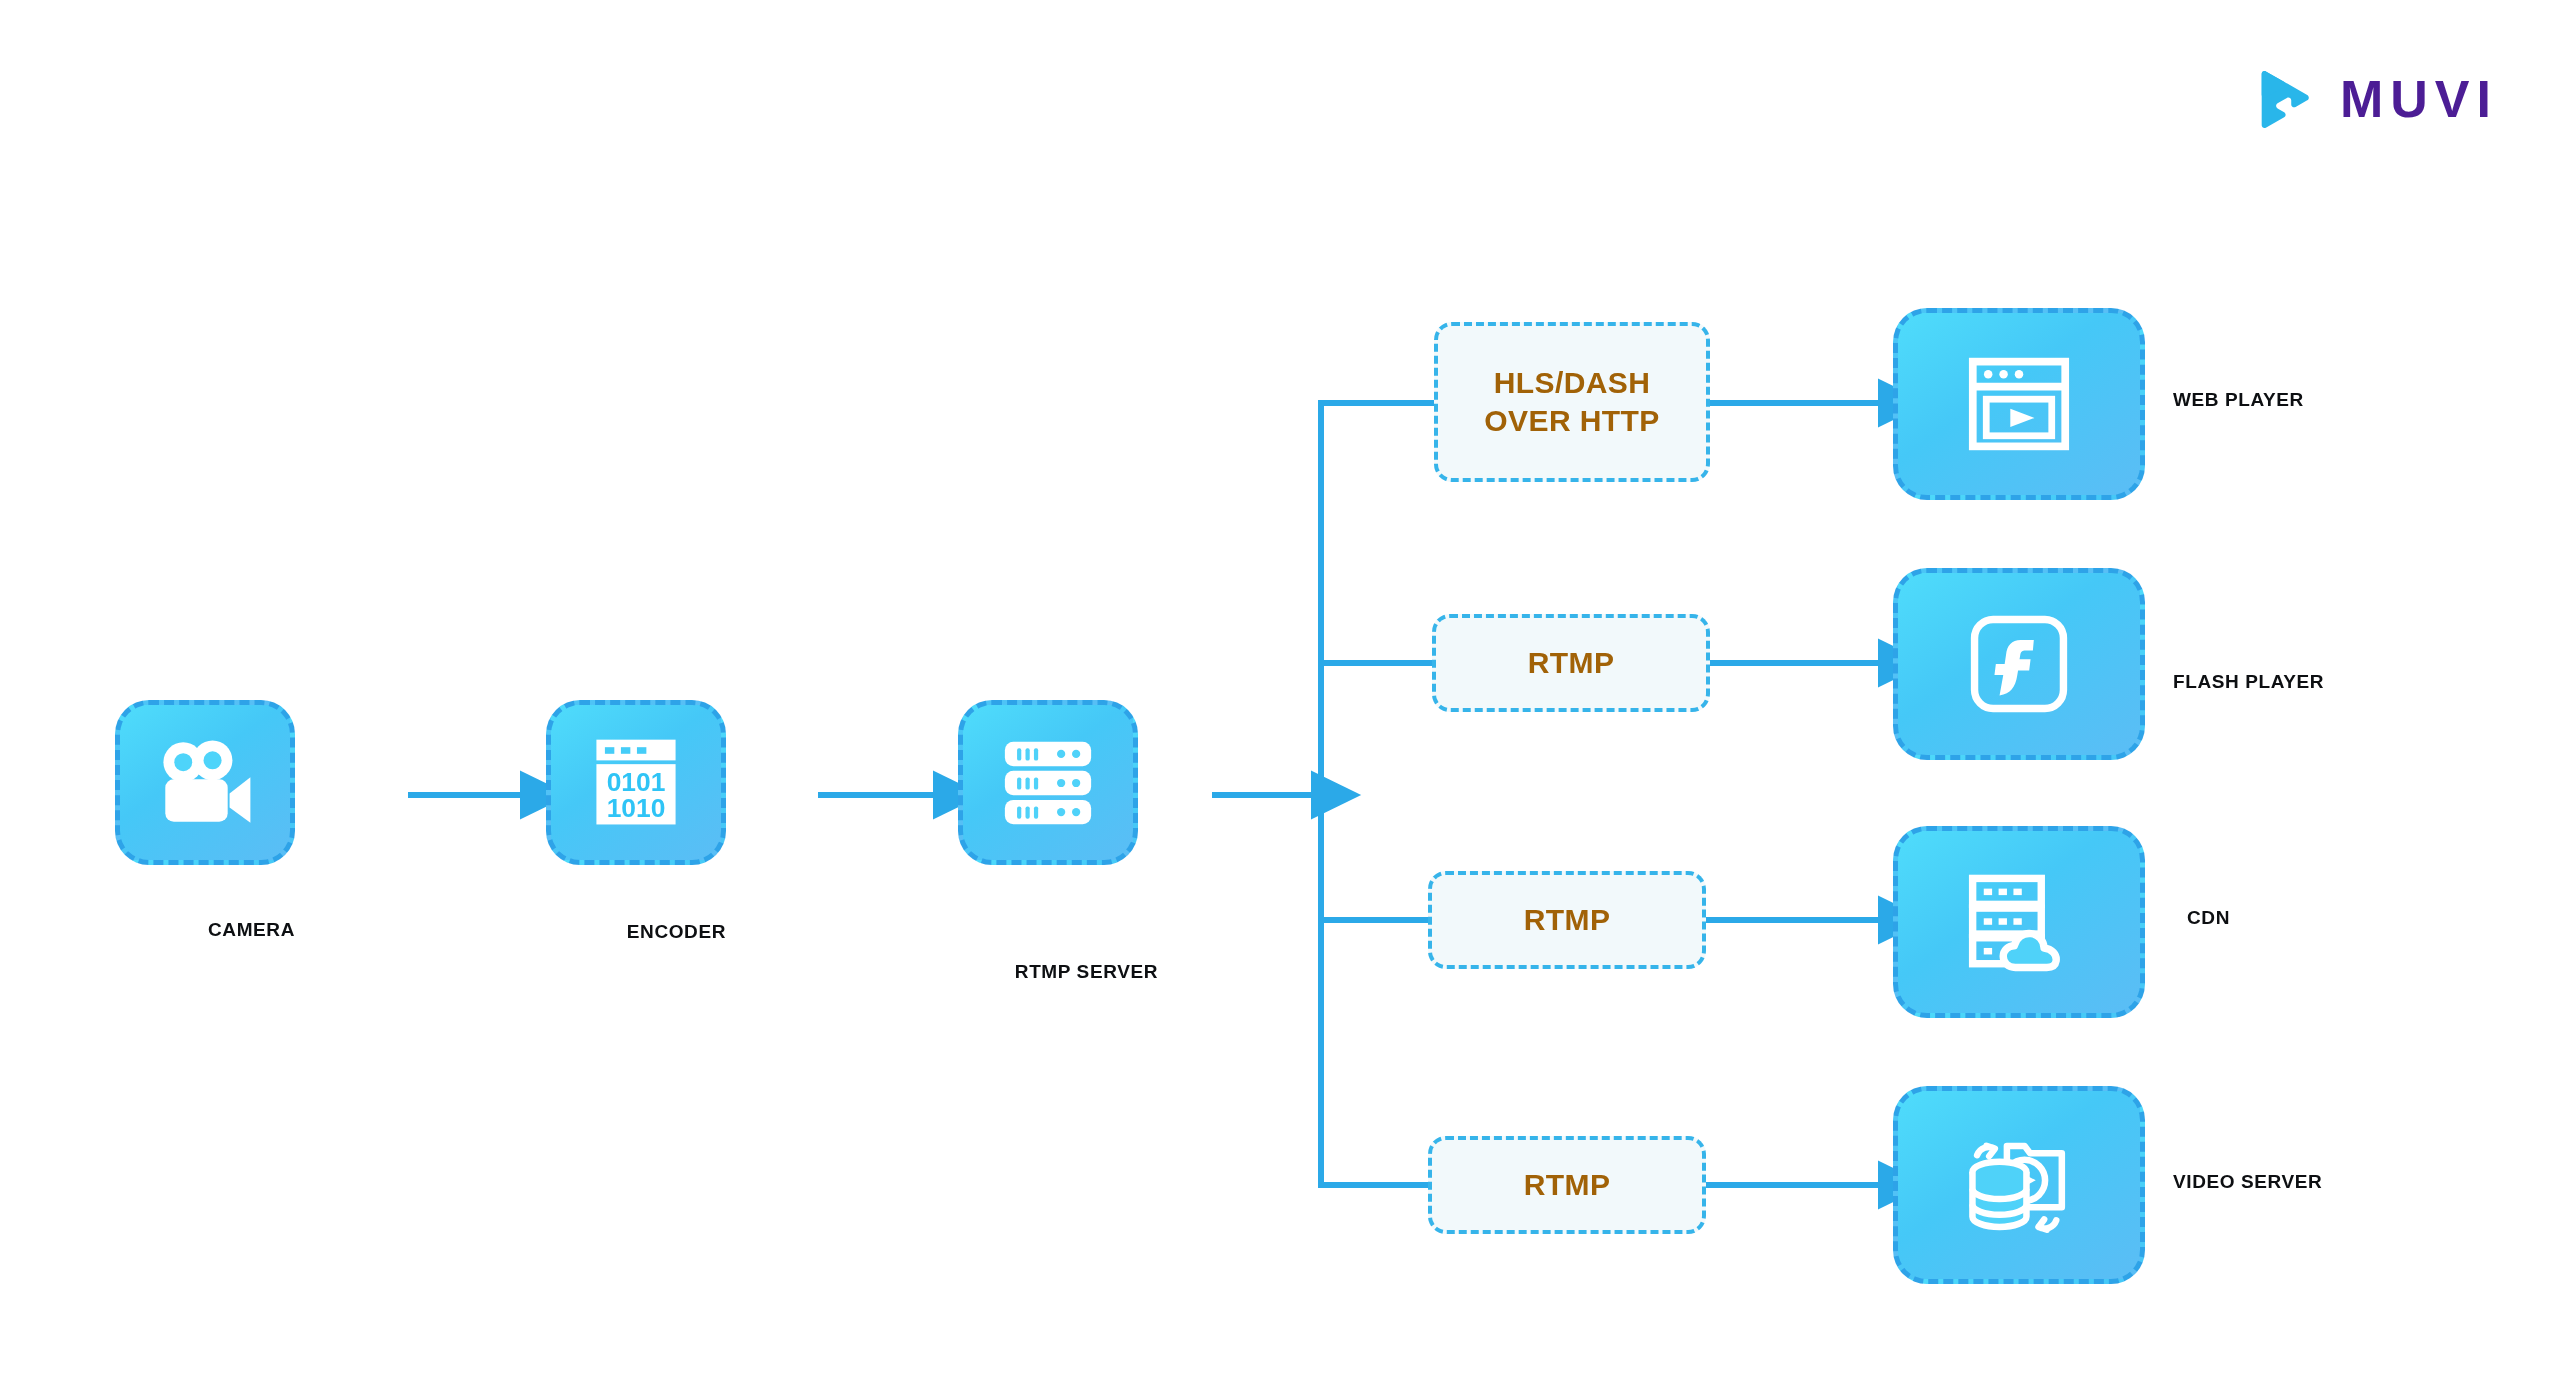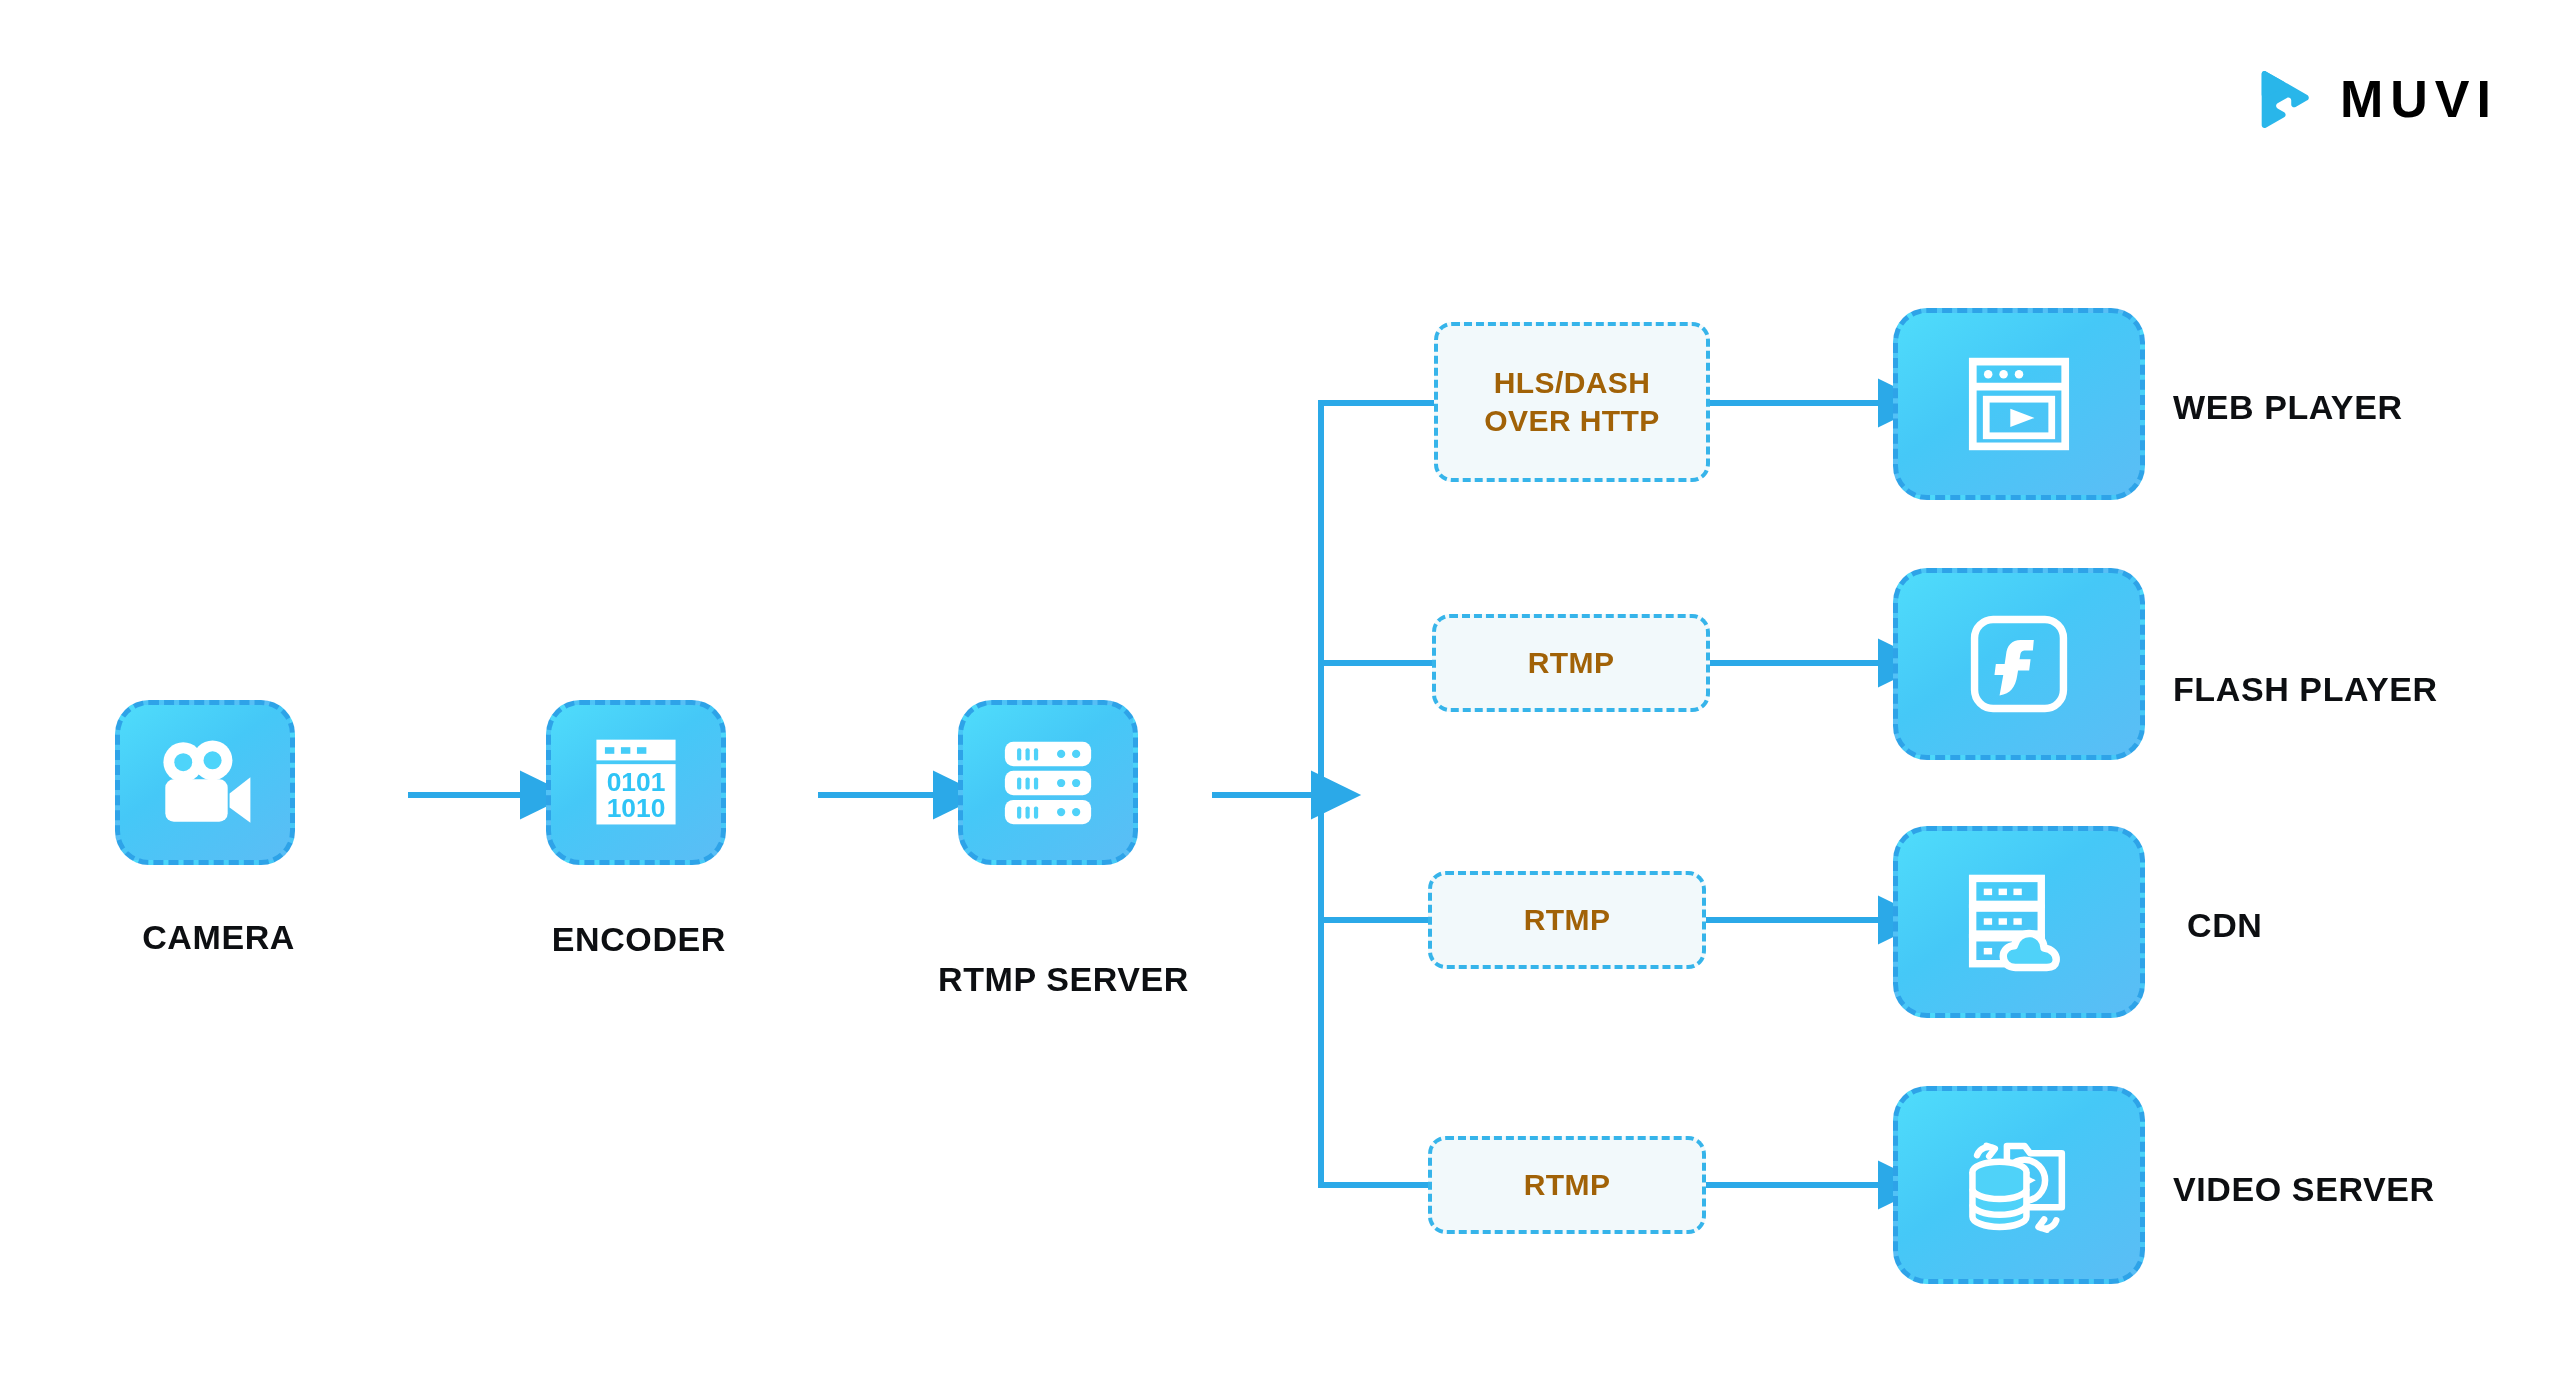--- a/index.html
+++ b/index.html
@@ -28,21 +28,21 @@
     top: 68px; right: 62px;
     display: flex;
     align-items: center;
     gap: 26px;
   }
   #brand .mark { width: 62px; height: 62px; display: block; }
   #brand .wordmark {
     font-size: 52px;
     font-weight: 700;
     letter-spacing: 7px;
-    color: #000000;
+    color: #4c1d95;
     line-height: 1;
   }
 
   
   #links {
     position: absolute;
     left: 0; top: 0;
     width: 2560px; height: 1392px;
     pointer-events: none;
   }
@@ -57,21 +57,21 @@
     align-items: center;
     justify-content: center;
   }
   .node svg { display: block; }
 
   
   .caption {
     position: absolute;
     color: #0d0f12;
     font-weight: 700;
-    font-size: 34px;
+    font-size: 19px;
     letter-spacing: 0.6px;
     white-space: nowrap;
     line-height: 1;
   }
   .caption.under { text-align: right; }
   .caption.side  { text-align: left; }
 
   
   .pill {
     position: absolute;

